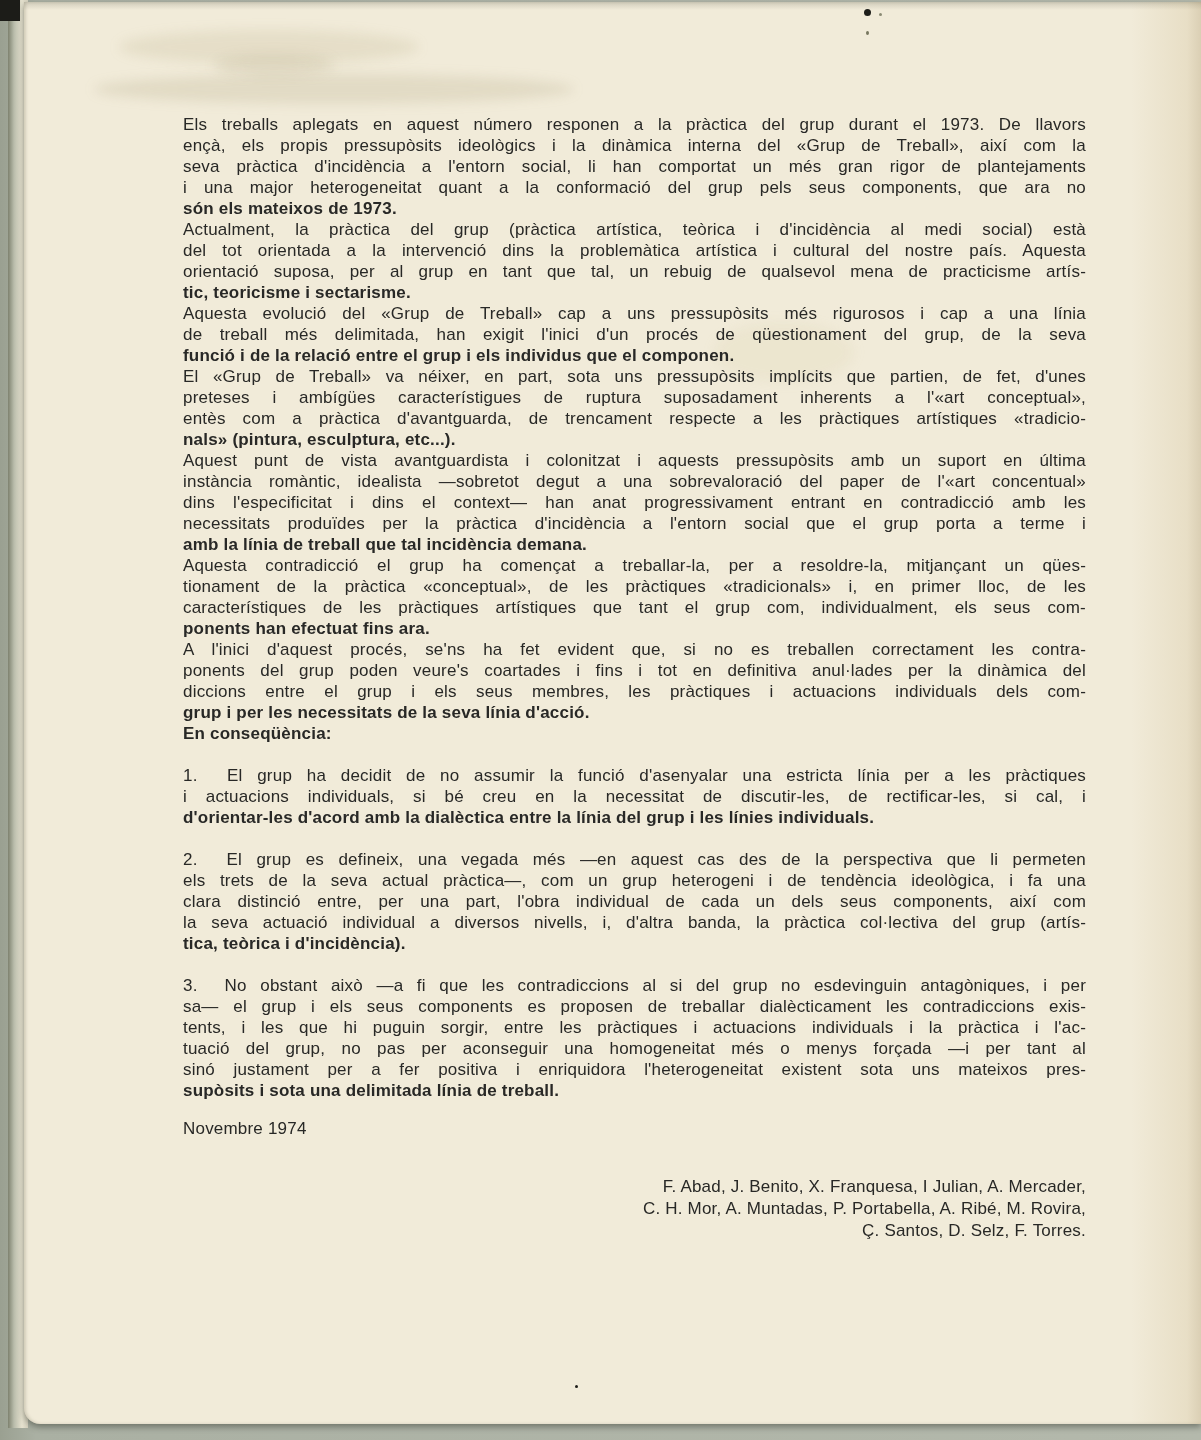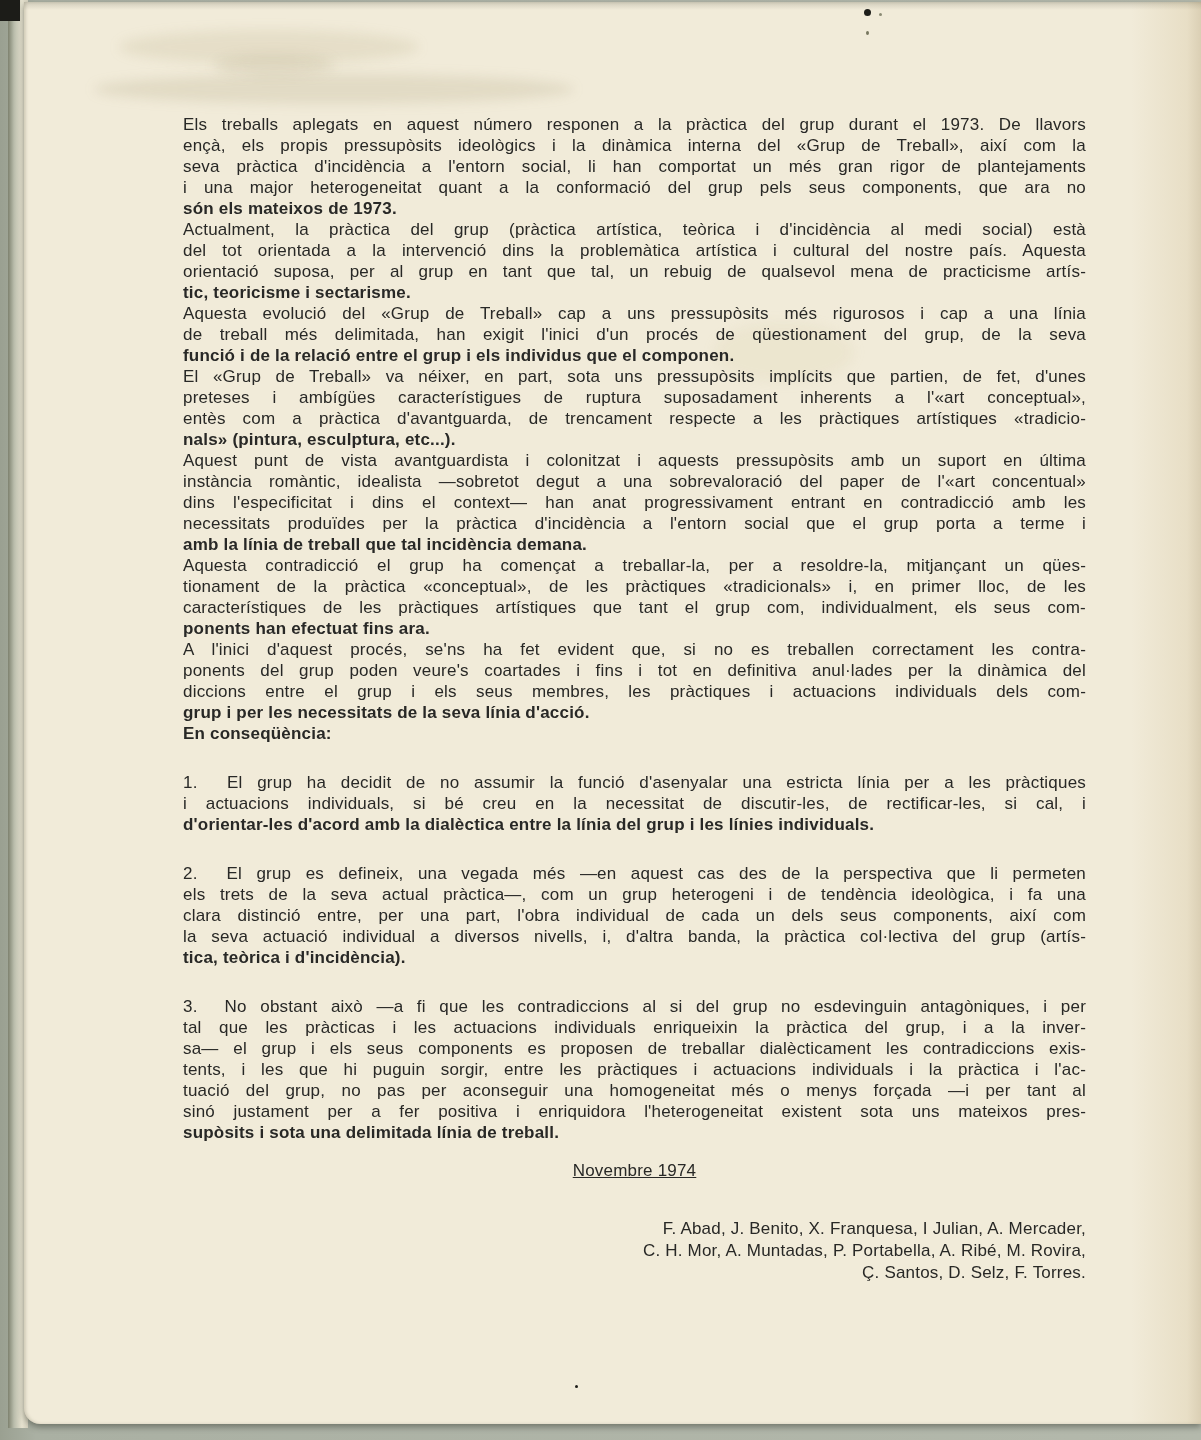--- a/index.html
+++ b/index.html
@@ -47,28 +47,28 @@
   .speck.d{left:575px;top:1385px;width:3px;height:3px;}
 
   
   .text-block{
     position:absolute;left:183px;top:114px;width:903px;
     color:#282826;
     font-size:17px;line-height:21px;letter-spacing:.2px;
     font-weight:400;
   }
   .paragraph{margin:0;}
-  .paragraph.gap{margin-top:28px;}
+  .paragraph.gap{margin-top:21px;}
   .line{
     text-align:justify;text-align-last:justify;
     height:21px;white-space:normal;
   }
   .line.last{text-align-last:left;font-weight:bold;}
   .date-line{
-    margin-top:17px;text-align:center;height:21px;text-decoration:underline;
+    margin-top:17px;text-align:left;height:21px;
   }
   .signatures{
     margin-top:37px;padding-left:380px;
   }
   .sig-line{height:22px;text-align:right;}
 </style>
 </head>
 <body>
 
 <div class="scan-bg"></div>
@@ -138,21 +138,20 @@
     </div>
     <div class="paragraph gap">
       <div class="line">2.&nbsp; El grup es defineix, una vegada més —en aquest cas des de la perspectiva que li permeten</div>
       <div class="line">els trets de la seva actual pràctica—, com un grup heterogeni i de tendència ideològica, i fa una</div>
       <div class="line">clara distinció entre, per una part, l'obra individual de cada un dels seus components, així com</div>
       <div class="line">la seva actuació individual a diversos nivells, i, d'altra banda, la pràctica col·lectiva del grup (artís-</div>
       <div class="line last">tica, teòrica i d'incidència).</div>
     </div>
     <div class="paragraph gap">
       <div class="line">3.&nbsp; No obstant això —a fi que les contradiccions al si del grup no esdevinguin antagòniques, i per</div>
-      <div class="line">tal que les pràcticas i les actuacions individuals enriqueixin la pràctica del grup, i a la inver-</div>
       <div class="line">sa— el grup i els seus components es proposen de treballar dialècticament les contradiccions exis-</div>
       <div class="line">tents, i les que hi puguin sorgir, entre les pràctiques i actuacions individuals i la pràctica i l'ac-</div>
       <div class="line">tuació del grup, no pas per aconseguir una homogeneitat més o menys forçada —i per tant al</div>
       <div class="line">sinó justament per a fer positiva i enriquidora l'heterogeneitat existent sota uns mateixos pres-</div>
       <div class="line last">supòsits i sota una delimitada línia de treball.</div>
     </div>
     <div class="date-line">Novembre 1974</div>
   <div class="signatures">
       <div class="sig-line">F. Abad, J. Benito, X. Franquesa, I Julian, A. Mercader,</div>
       <div class="sig-line">C. H. Mor, A. Muntadas, P. Portabella, A. Ribé, M. Rovira,</div>

